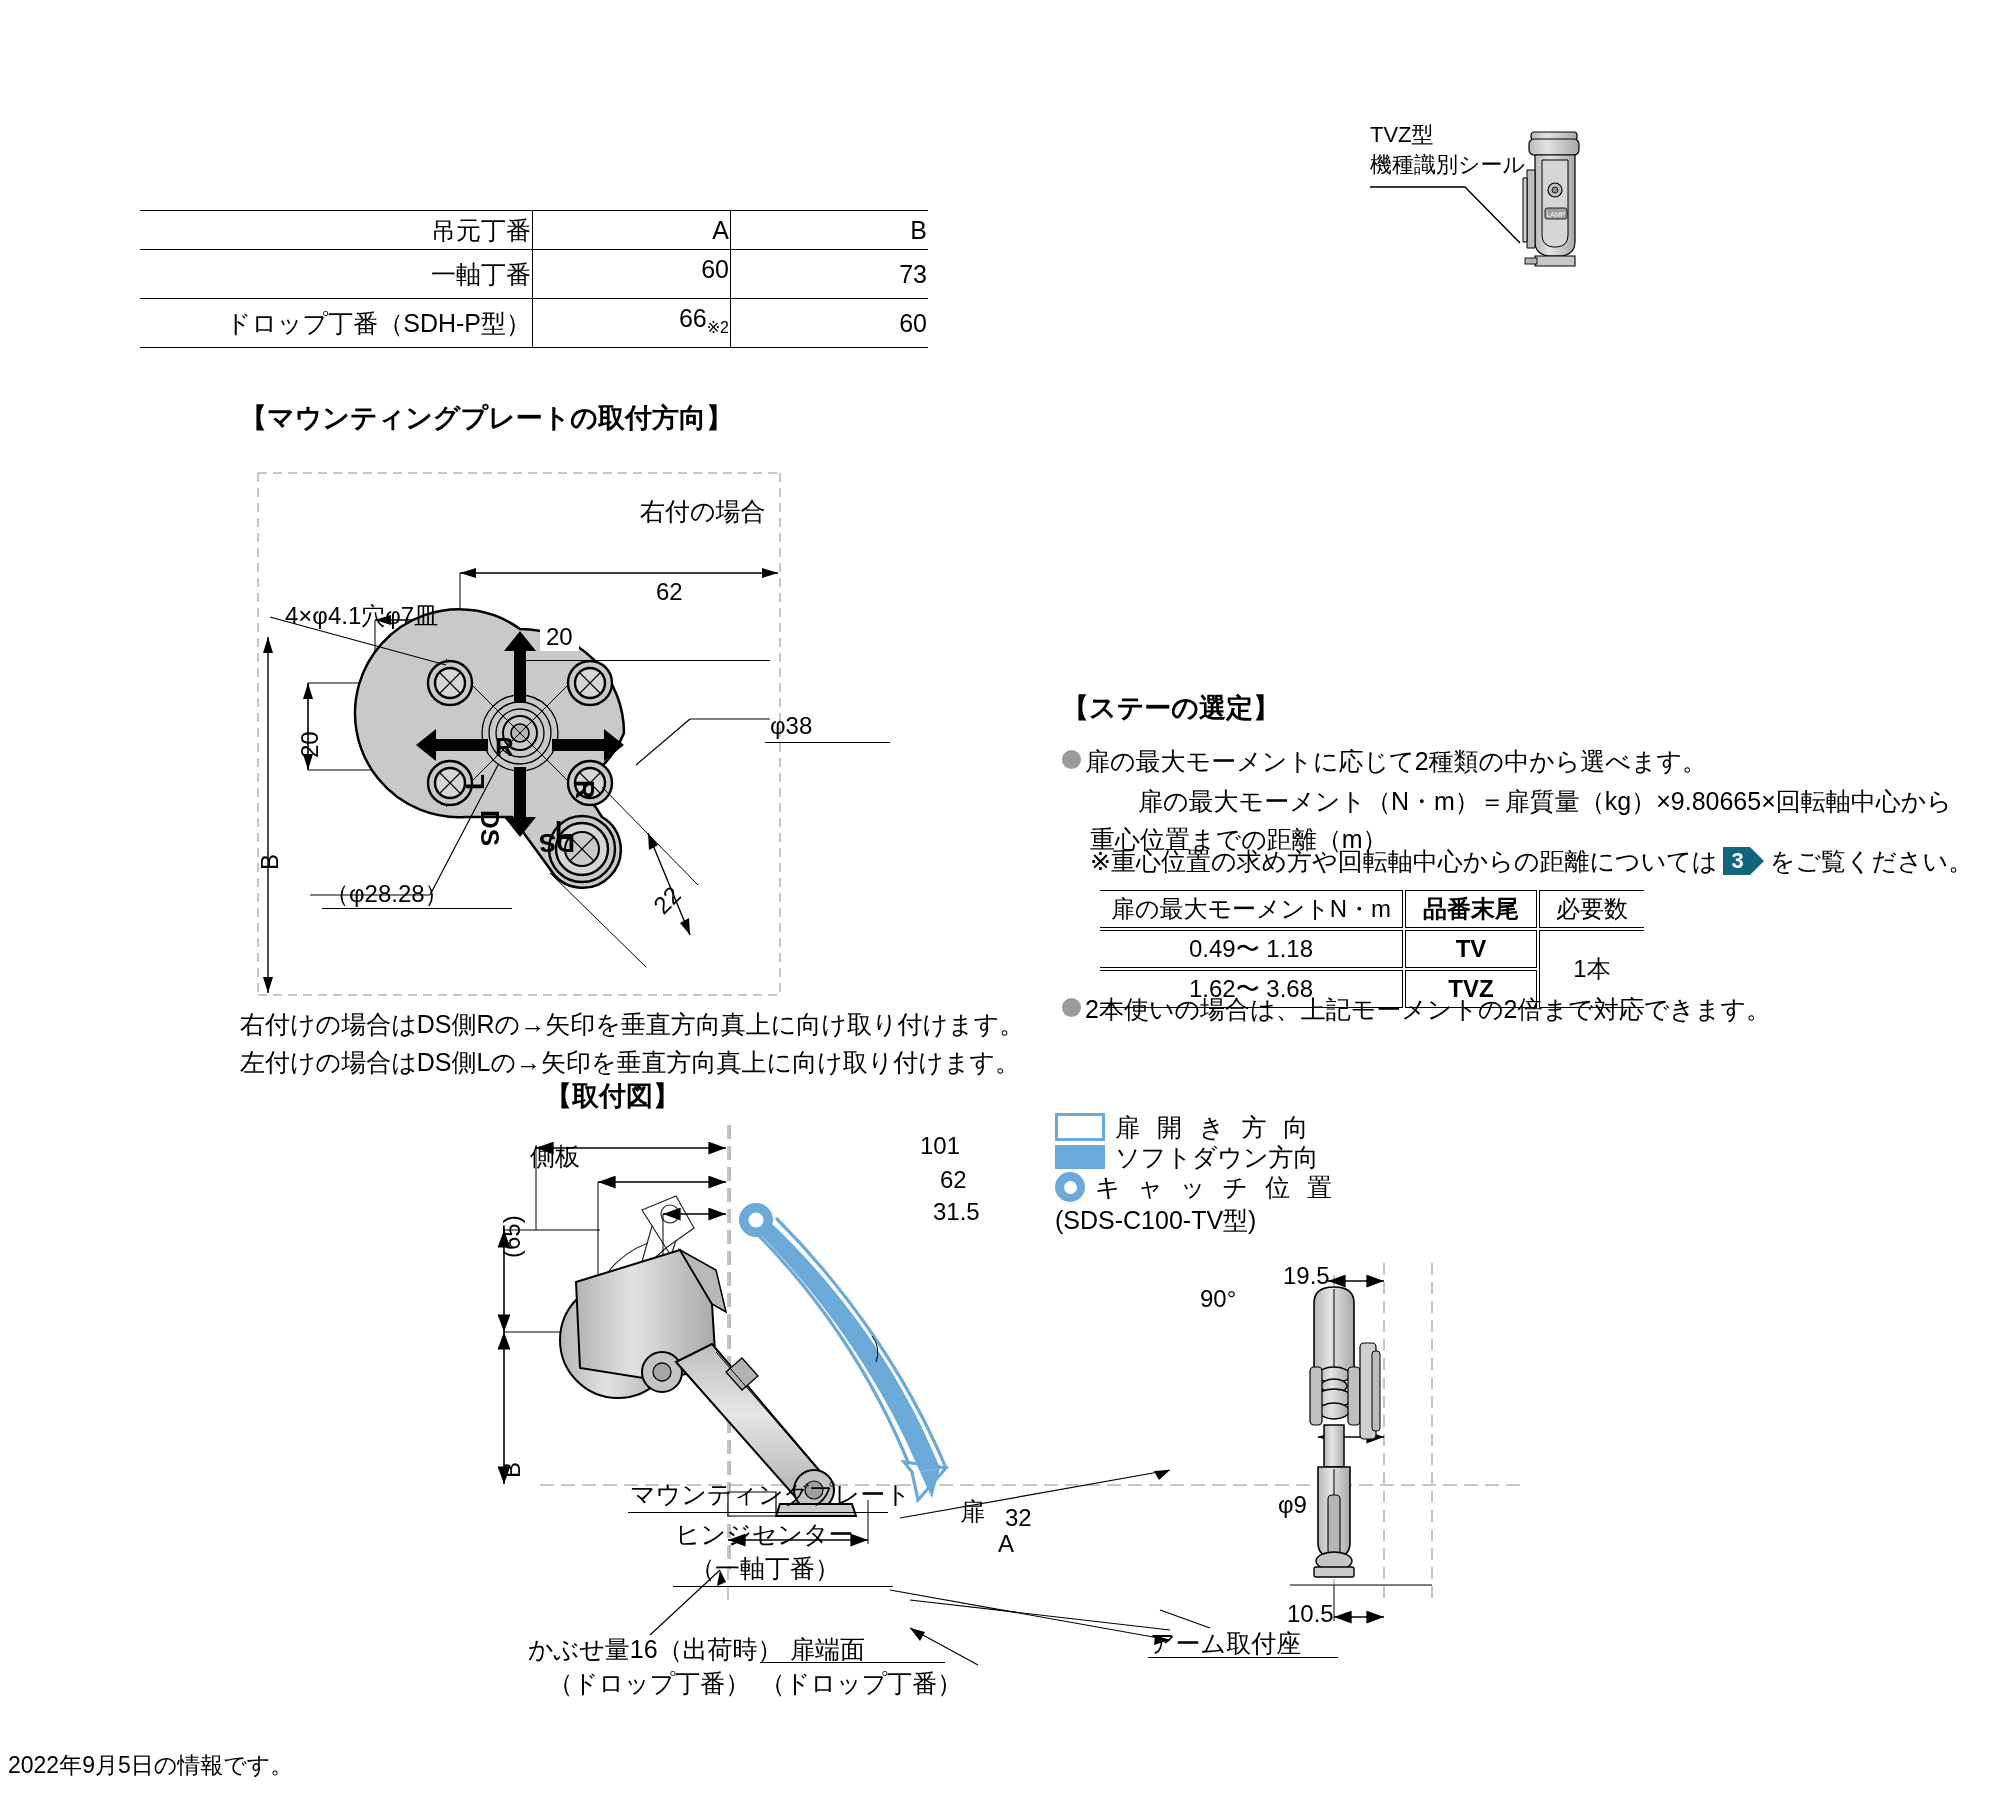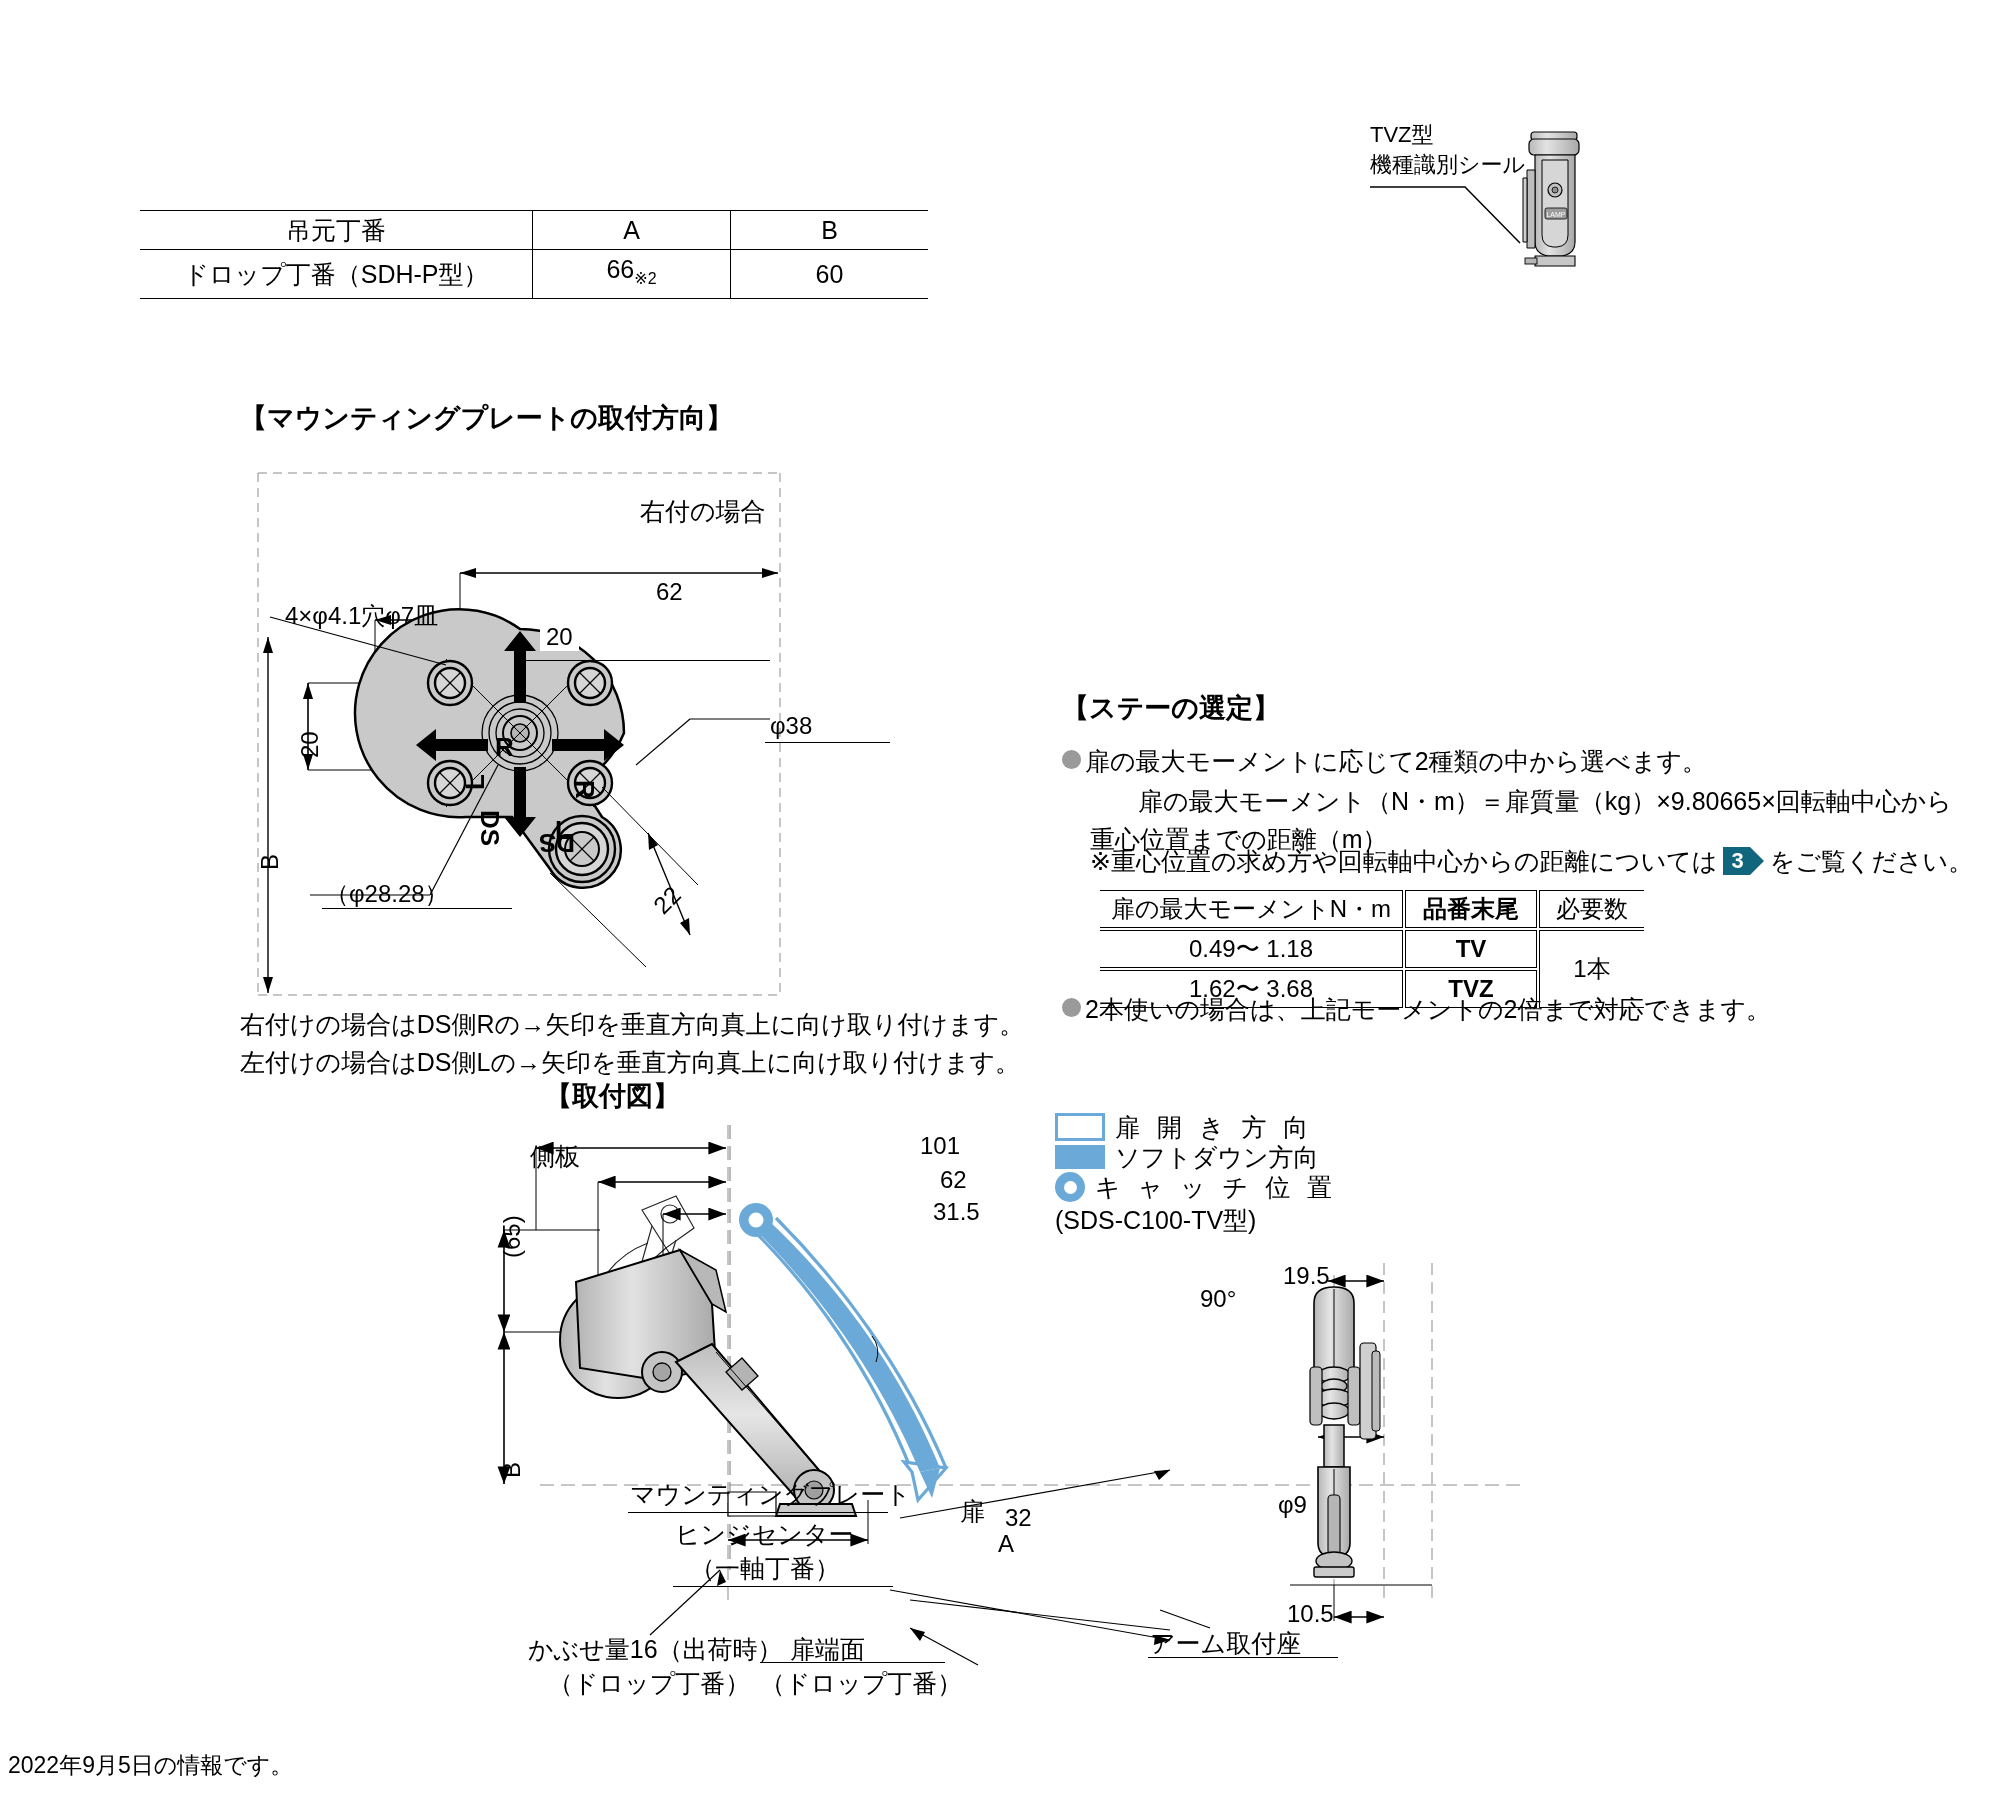--- a/index.html
+++ b/index.html
@@ -6,21 +6,21 @@
   body{width:2000px;height:1796px;position:relative;overflow:hidden;
        font-family:"Liberation Sans","DejaVu Sans",sans-serif;color:#000;}
   .abs{position:absolute;}
   .nowrap{white-space:nowrap;}
 
   
   #hinge-table{left:140px;top:210px;}
   #hinge-table table{border-collapse:collapse;}
   #hinge-table td{border-top:1px solid #000;border-bottom:1px solid #000;
       border-left:1px solid #000;border-right:1px solid #000;
-      font-size:25px;height:36px;line-height:36px;text-align:center;}
+      font-size:25px;height:36px;line-height:36px;text-align:right;}
   #hinge-table td.name{width:390px;}
   #hinge-table td.va{width:195px;}
   #hinge-table td.vb{width:195px;}
   #hinge-table td.noleft{border-left:none;}
   #hinge-table td.noright{border-right:none;}
   .supsm{font-size:16px;vertical-align:sub;}
 
   
   #moment-table{left:1098px;top:888px;}
   #moment-table td{border:1px solid #000;font-size:24px;height:34px;
@@ -66,20 +66,25 @@
 </head>
 <body>
 
 <div class="abs" id="hinge-table">
   <table>
     <tbody>
       <tr>
         <td class="name noleft">吊元丁番</td>
         <td class="va">A</td>
         <td class="vb noright">B</td>
+      </tr>
+      <tr>
+        <td class="name noleft">一軸丁番</td>
+        <td class="va"><span>60</span><span class="supsm"></span></td>
+        <td class="vb noright">73</td>
       </tr>
       <tr>
         <td class="name noleft">ドロップ丁番（SDH-P型）</td>
         <td class="va"><span>66</span><span class="supsm">※2</span></td>
         <td class="vb noright">60</td>
       </tr>
     </tbody>
   </table>
 </div>
 

